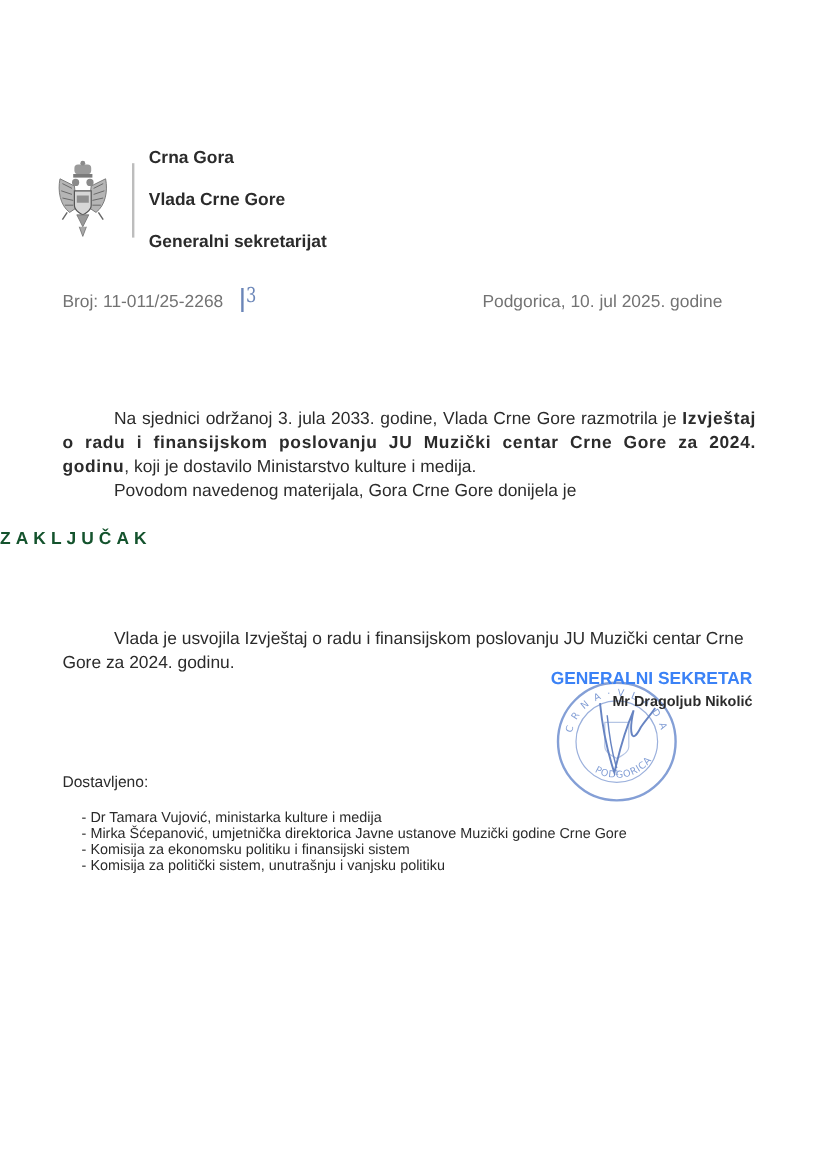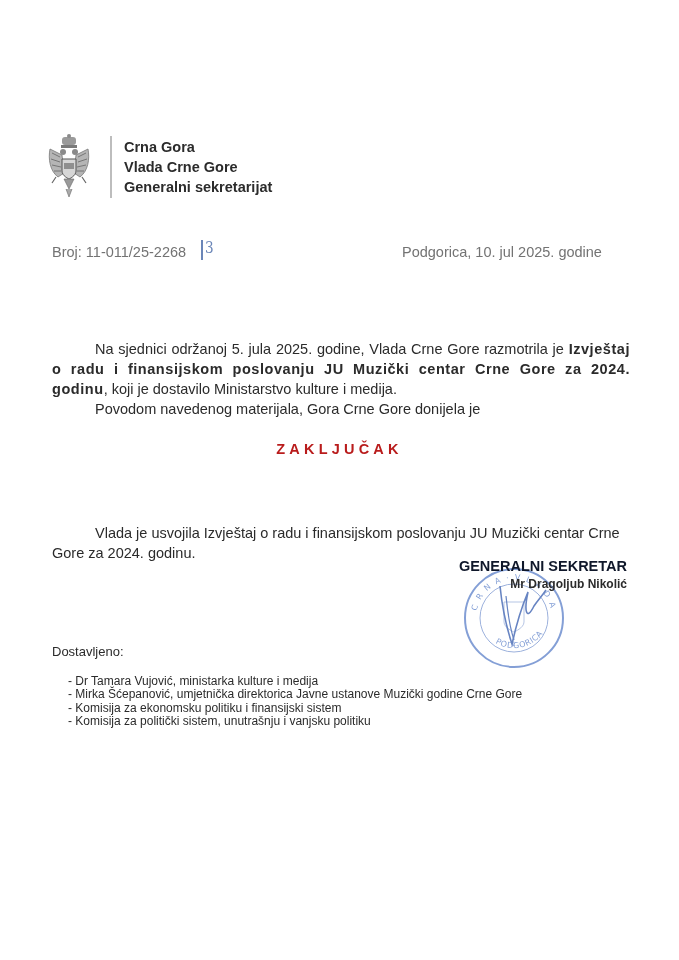--- a/index.html
+++ b/index.html
@@ -38,21 +38,21 @@
     }
     .divider-v {
       width: 2px;
       height: 62px;
       background: #bdbdbd;
       margin-right: 12px;
     }
     .institution-lines {
       display: flex;
       flex-direction: column;
-      gap: 3px;
+      gap: 18px;
     }
     .institution-lines span {
       font-size: 14.5px;
       font-weight: bold;
       color: #2b2b2b;
       letter-spacing: 0px;
       line-height: 17px;
     }
 
     .ref-line {
@@ -92,38 +92,37 @@
     .para1 { top: 339px; }
     .para1 .indent { display: inline-block; width: 43px; }
     .para1 b { letter-spacing: 0.55px; }
     .justify { text-align: justify; text-align-last: left; }
 
     .heading {
       position: absolute;
       top: 441px;
       left: 0;
       width: 679px;
-      text-align: center;
       font-size: 14.5px;
       font-weight: bold;
       letter-spacing: 4.2px;
-      color: #b91c1c;
+      color: #14532d;
     }
     .para2 { top: 479px; margin-top: 44px; }
 
     .signature-block {
       position: absolute;
       right: 52px;
       top: 557px;
       text-align: right;
     }
     .signature-block .title {
       font-size: 14.5px;
       font-weight: bold;
-      color: #0f172a;
+      color: #3b82f6;
       line-height: 18px;
     }
     .signature-block .name {
       font-size: 12px;
       font-weight: bold;
       color: #2b2b2b;
       line-height: 18px;
     }
 
     .stamp {
@@ -190,21 +189,21 @@
       <span>Generalni sekretarijat</span>
     </div>
   </div>
 
   <div class="ref-line ref-number">Broj: 11-011/25-2268</div>
   <div class="ref-handwritten-bar"></div>
   <div class="ref-handwritten" style="left:204px;">3</div>
   <div class="ref-line ref-date">Podgorica, 10. jul 2025. godine</div>
 
   <div class="body-text para1 justify">
-    <span class="indent"></span><span>Na sjednici održanoj 5. jula 2025. godine, Vlada Crne Gore razmotrila je </span><b>Izvještaj o radu i finansijskom poslovanju JU Muzički centar Crne Gore za 2024. godinu</b><span>, koji je dostavilo Ministarstvo kulture i medija.</span>
+    <span class="indent"></span><span>Na sjednici održanoj 3. jula 2033. godine, Vlada Crne Gore razmotrila je </span><b>Izvještaj o radu i finansijskom poslovanju JU Muzički centar Crne Gore za 2024. godinu</b><span>, koji je dostavilo Ministarstvo kulture i medija.</span>
     <br>
     <span class="indent"></span><span>Povodom navedenog materijala, Gora Crne Gore donijela je</span>
   </div>
 
   <div class="heading">ZAKLJUČAK</div>
 
   <div class="body-text para2">
     <span style="display:inline-block;width:43px;"></span><span>Vlada je usvojila Izvještaj o radu i finansijskom poslovanju JU Muzički centar Crne Gore za 2024. godinu.</span>
   </div>
 

